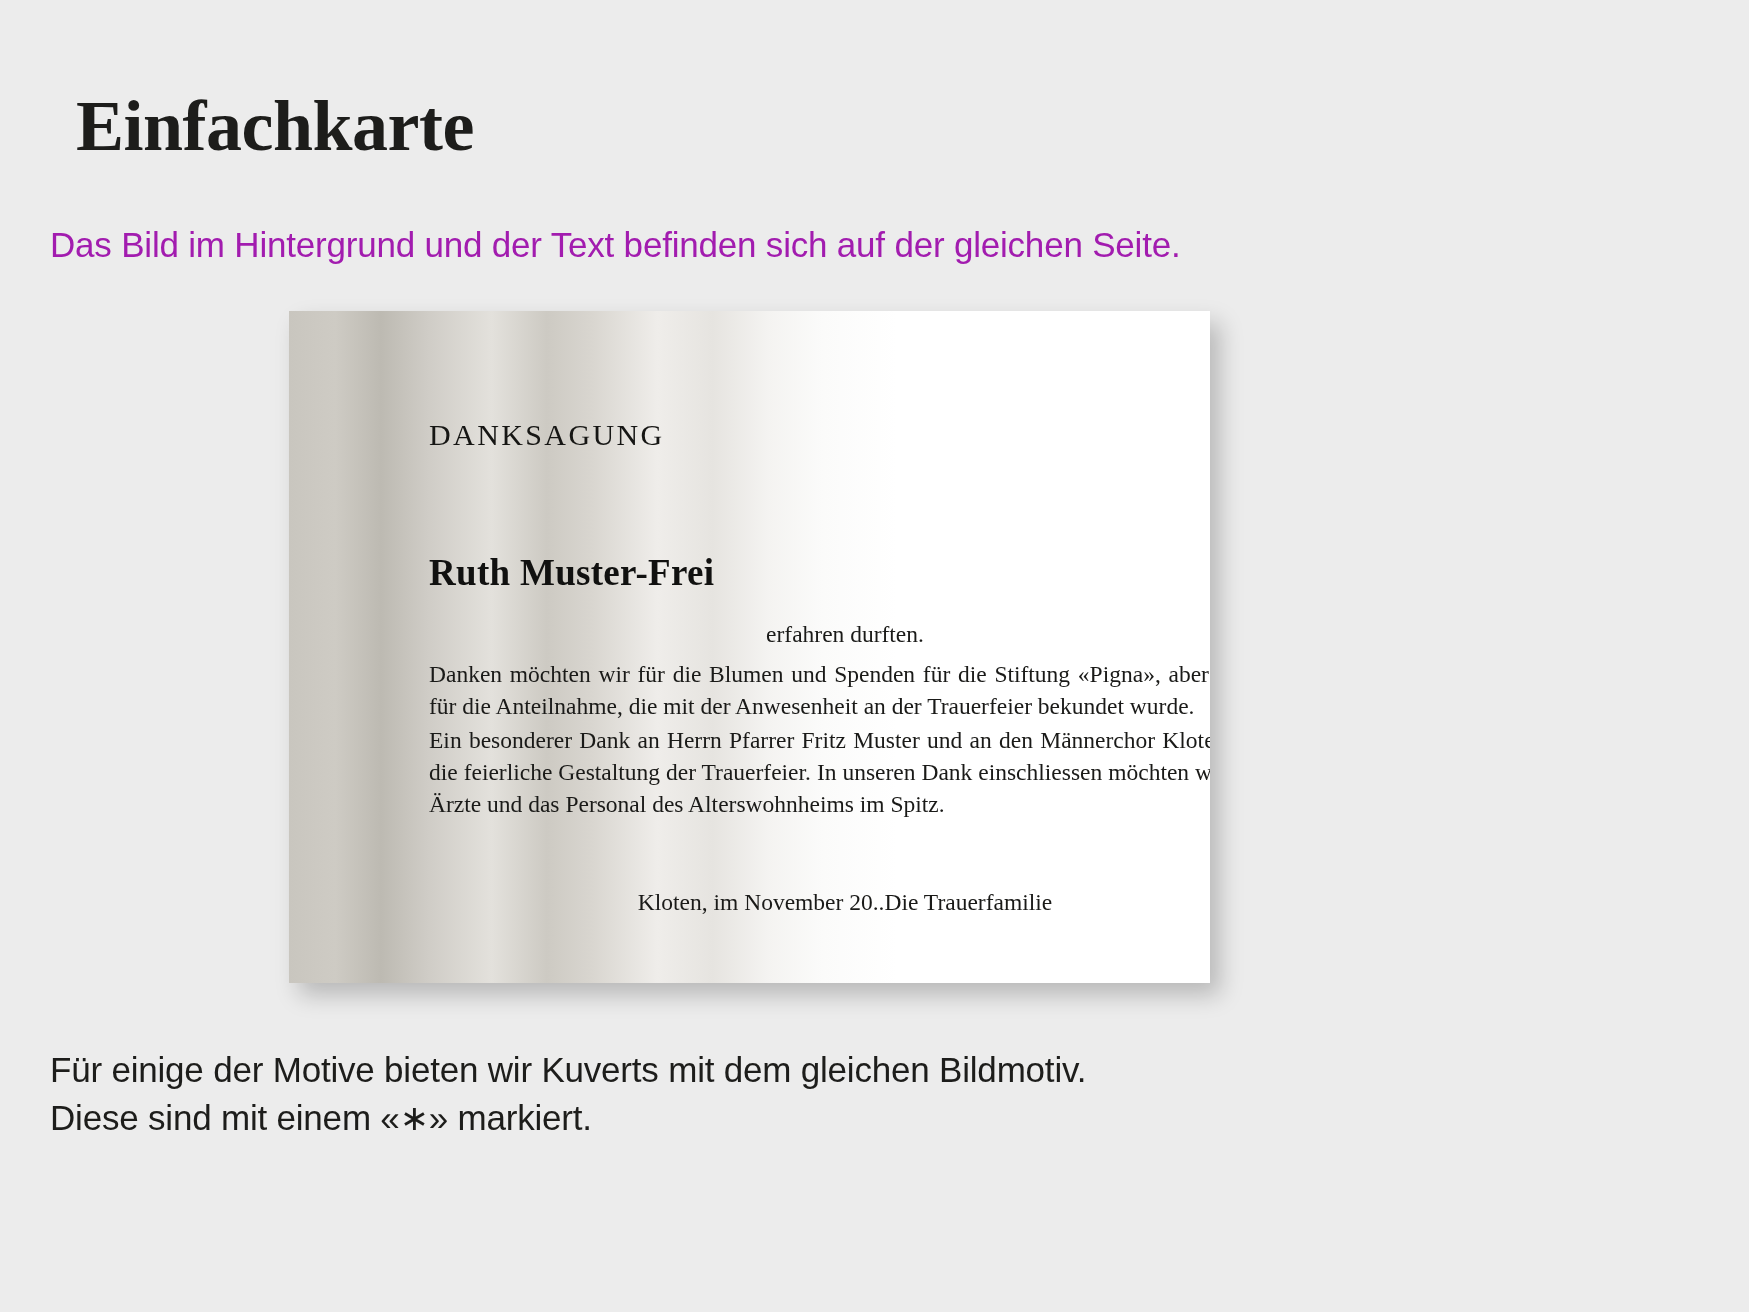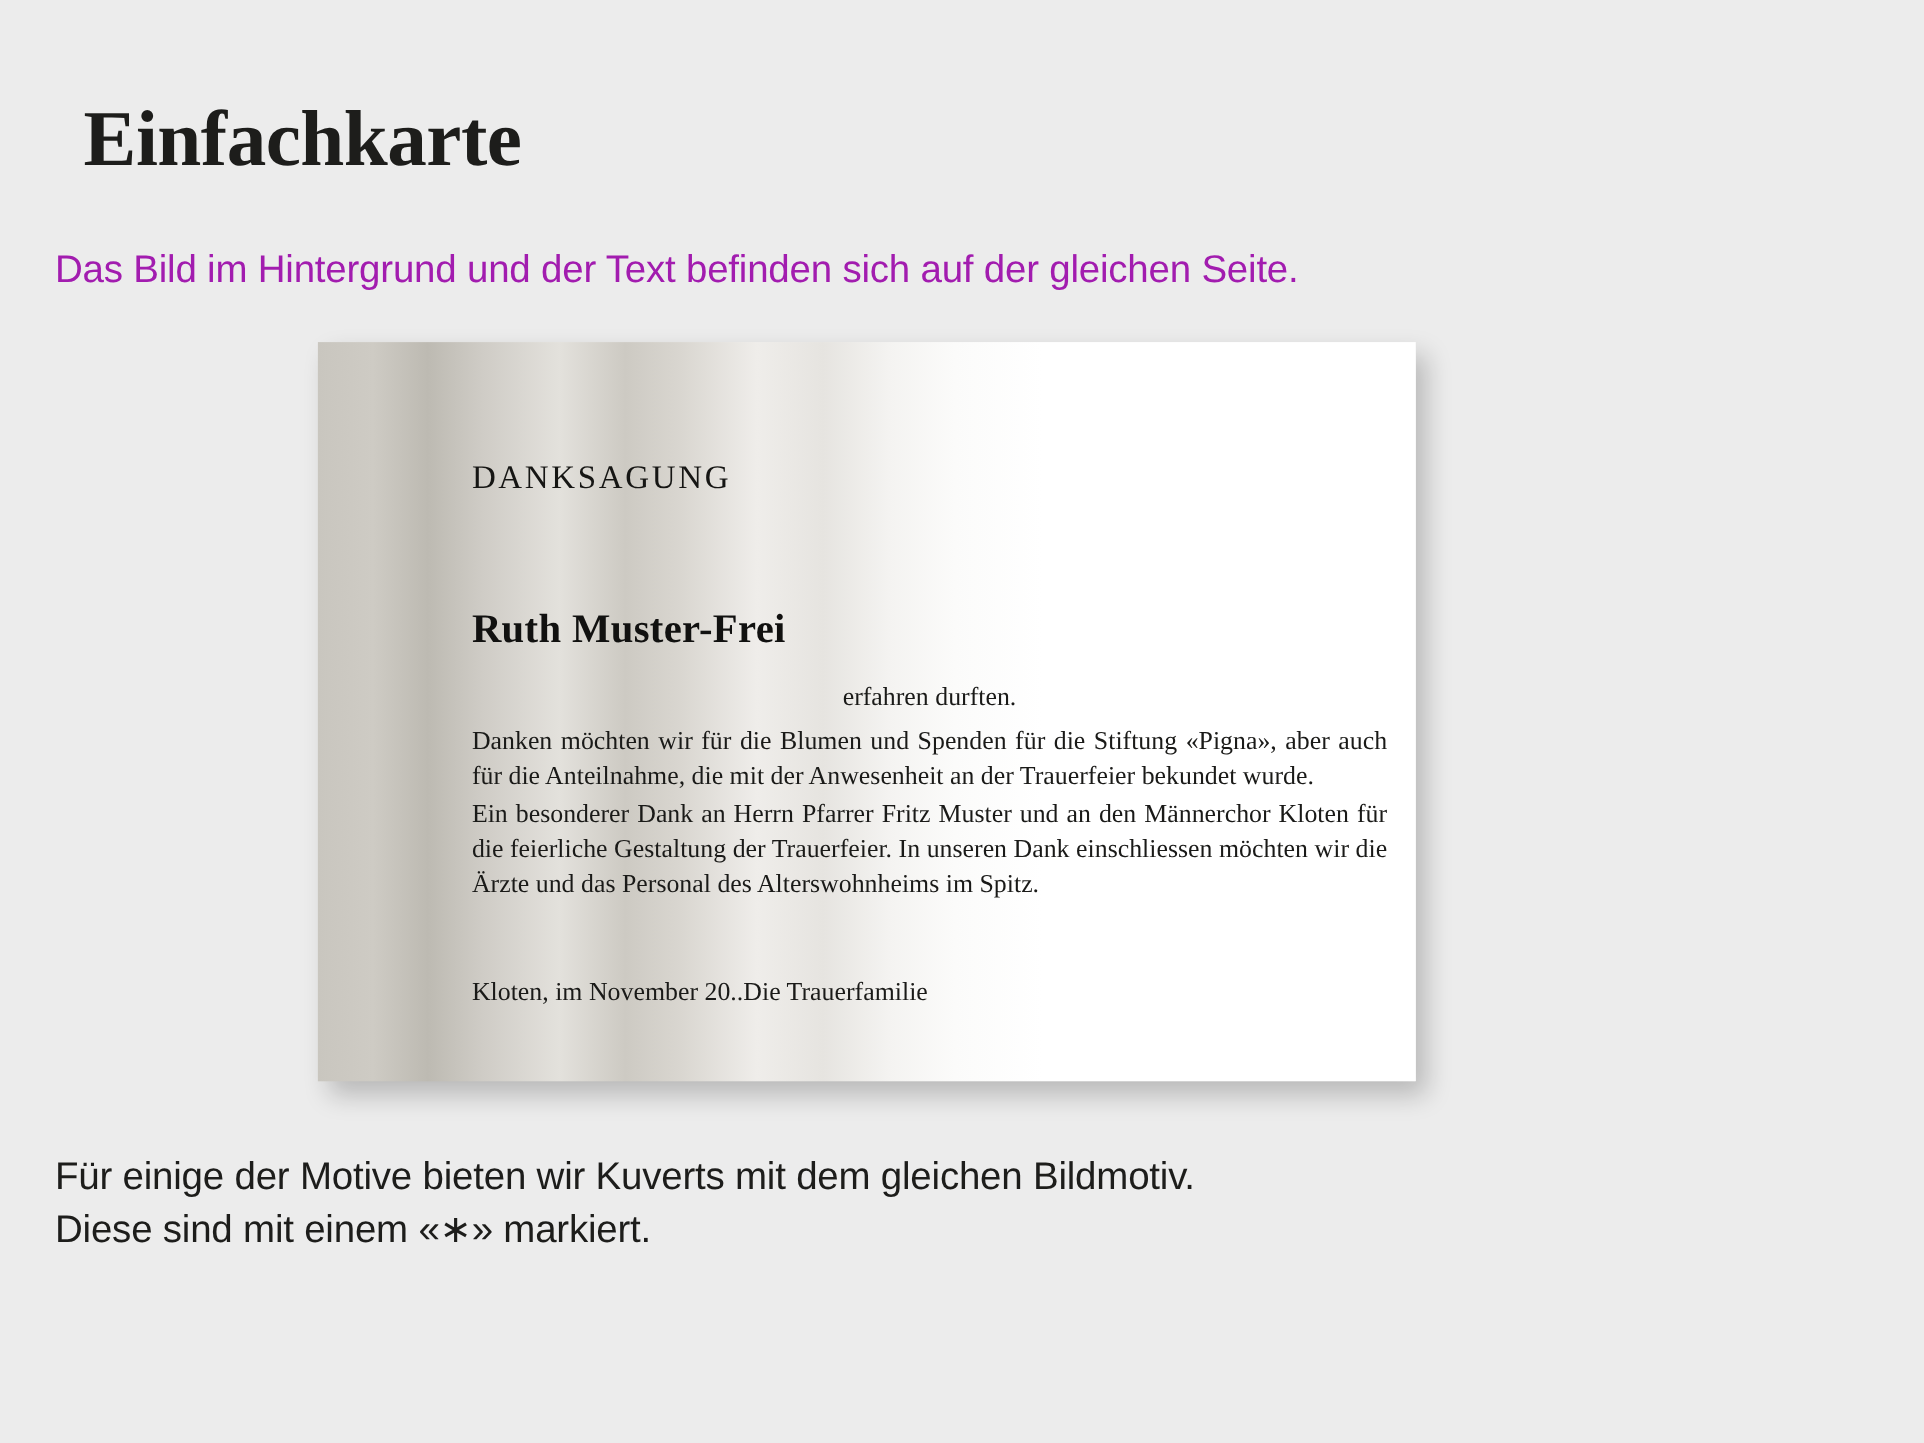--- a/index.html
+++ b/index.html
@@ -43,21 +43,21 @@
     font-weight: 400;
     color: #a21caf;
     letter-spacing: -0.2px;
   }
 
   
   .card-wrap {
     position: absolute;
     left: 289px;
     top: 311px;
-    width: 998px;
+    width: 921px;
     height: 672px;
     box-shadow: 10px 12px 22px rgba(0, 0, 0, 0.22);
   }
 
   .card {
     position: absolute;
     inset: 0;
     background:
       linear-gradient(to right,
         #c9c6bf 0%,
@@ -124,21 +124,21 @@
     letter-spacing: 0.3px;
     color: #111110;
   }
 
   .footer-row {
     position: absolute;
     top: 578px;
     left: 0;
     width: 832px;
     display: flex;
-    justify-content: flex-start;
+    justify-content: center;
     font-size: 23.5px;
     color: #1a1a18;
   }
 
   
   .note {
     position: absolute;
     left: 50px;
     top: 1046px;
     font-size: 35px;

